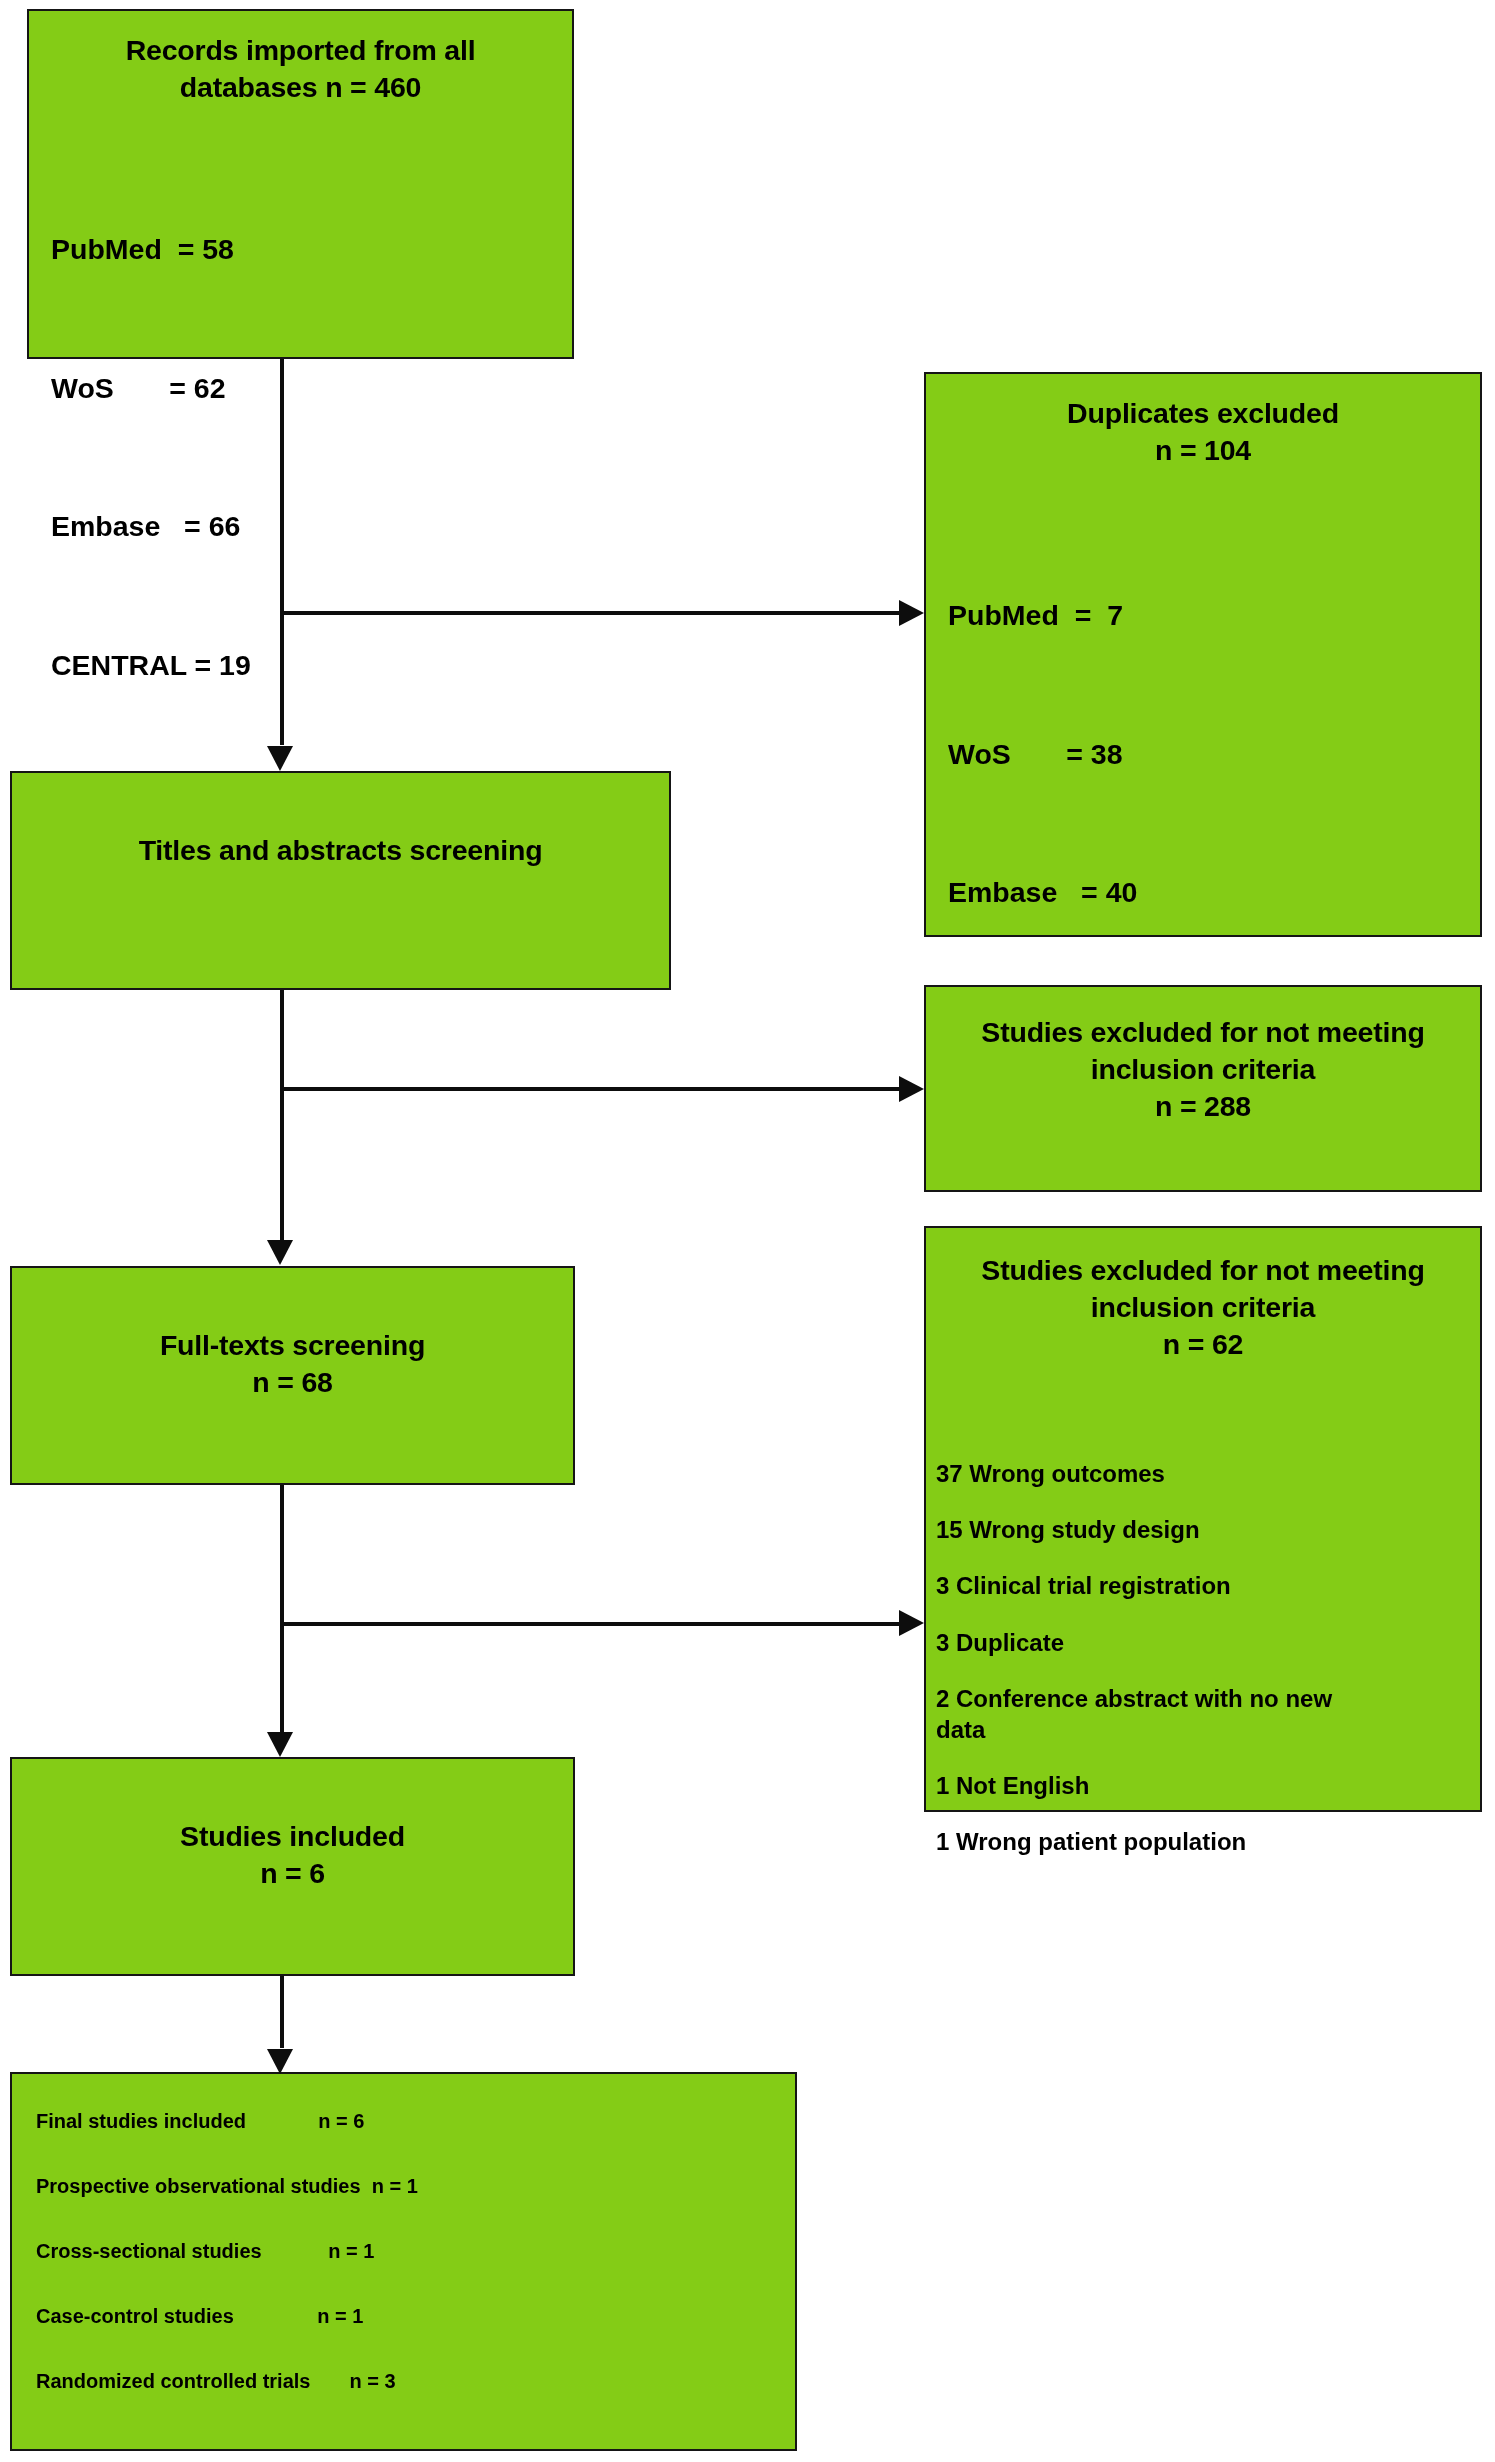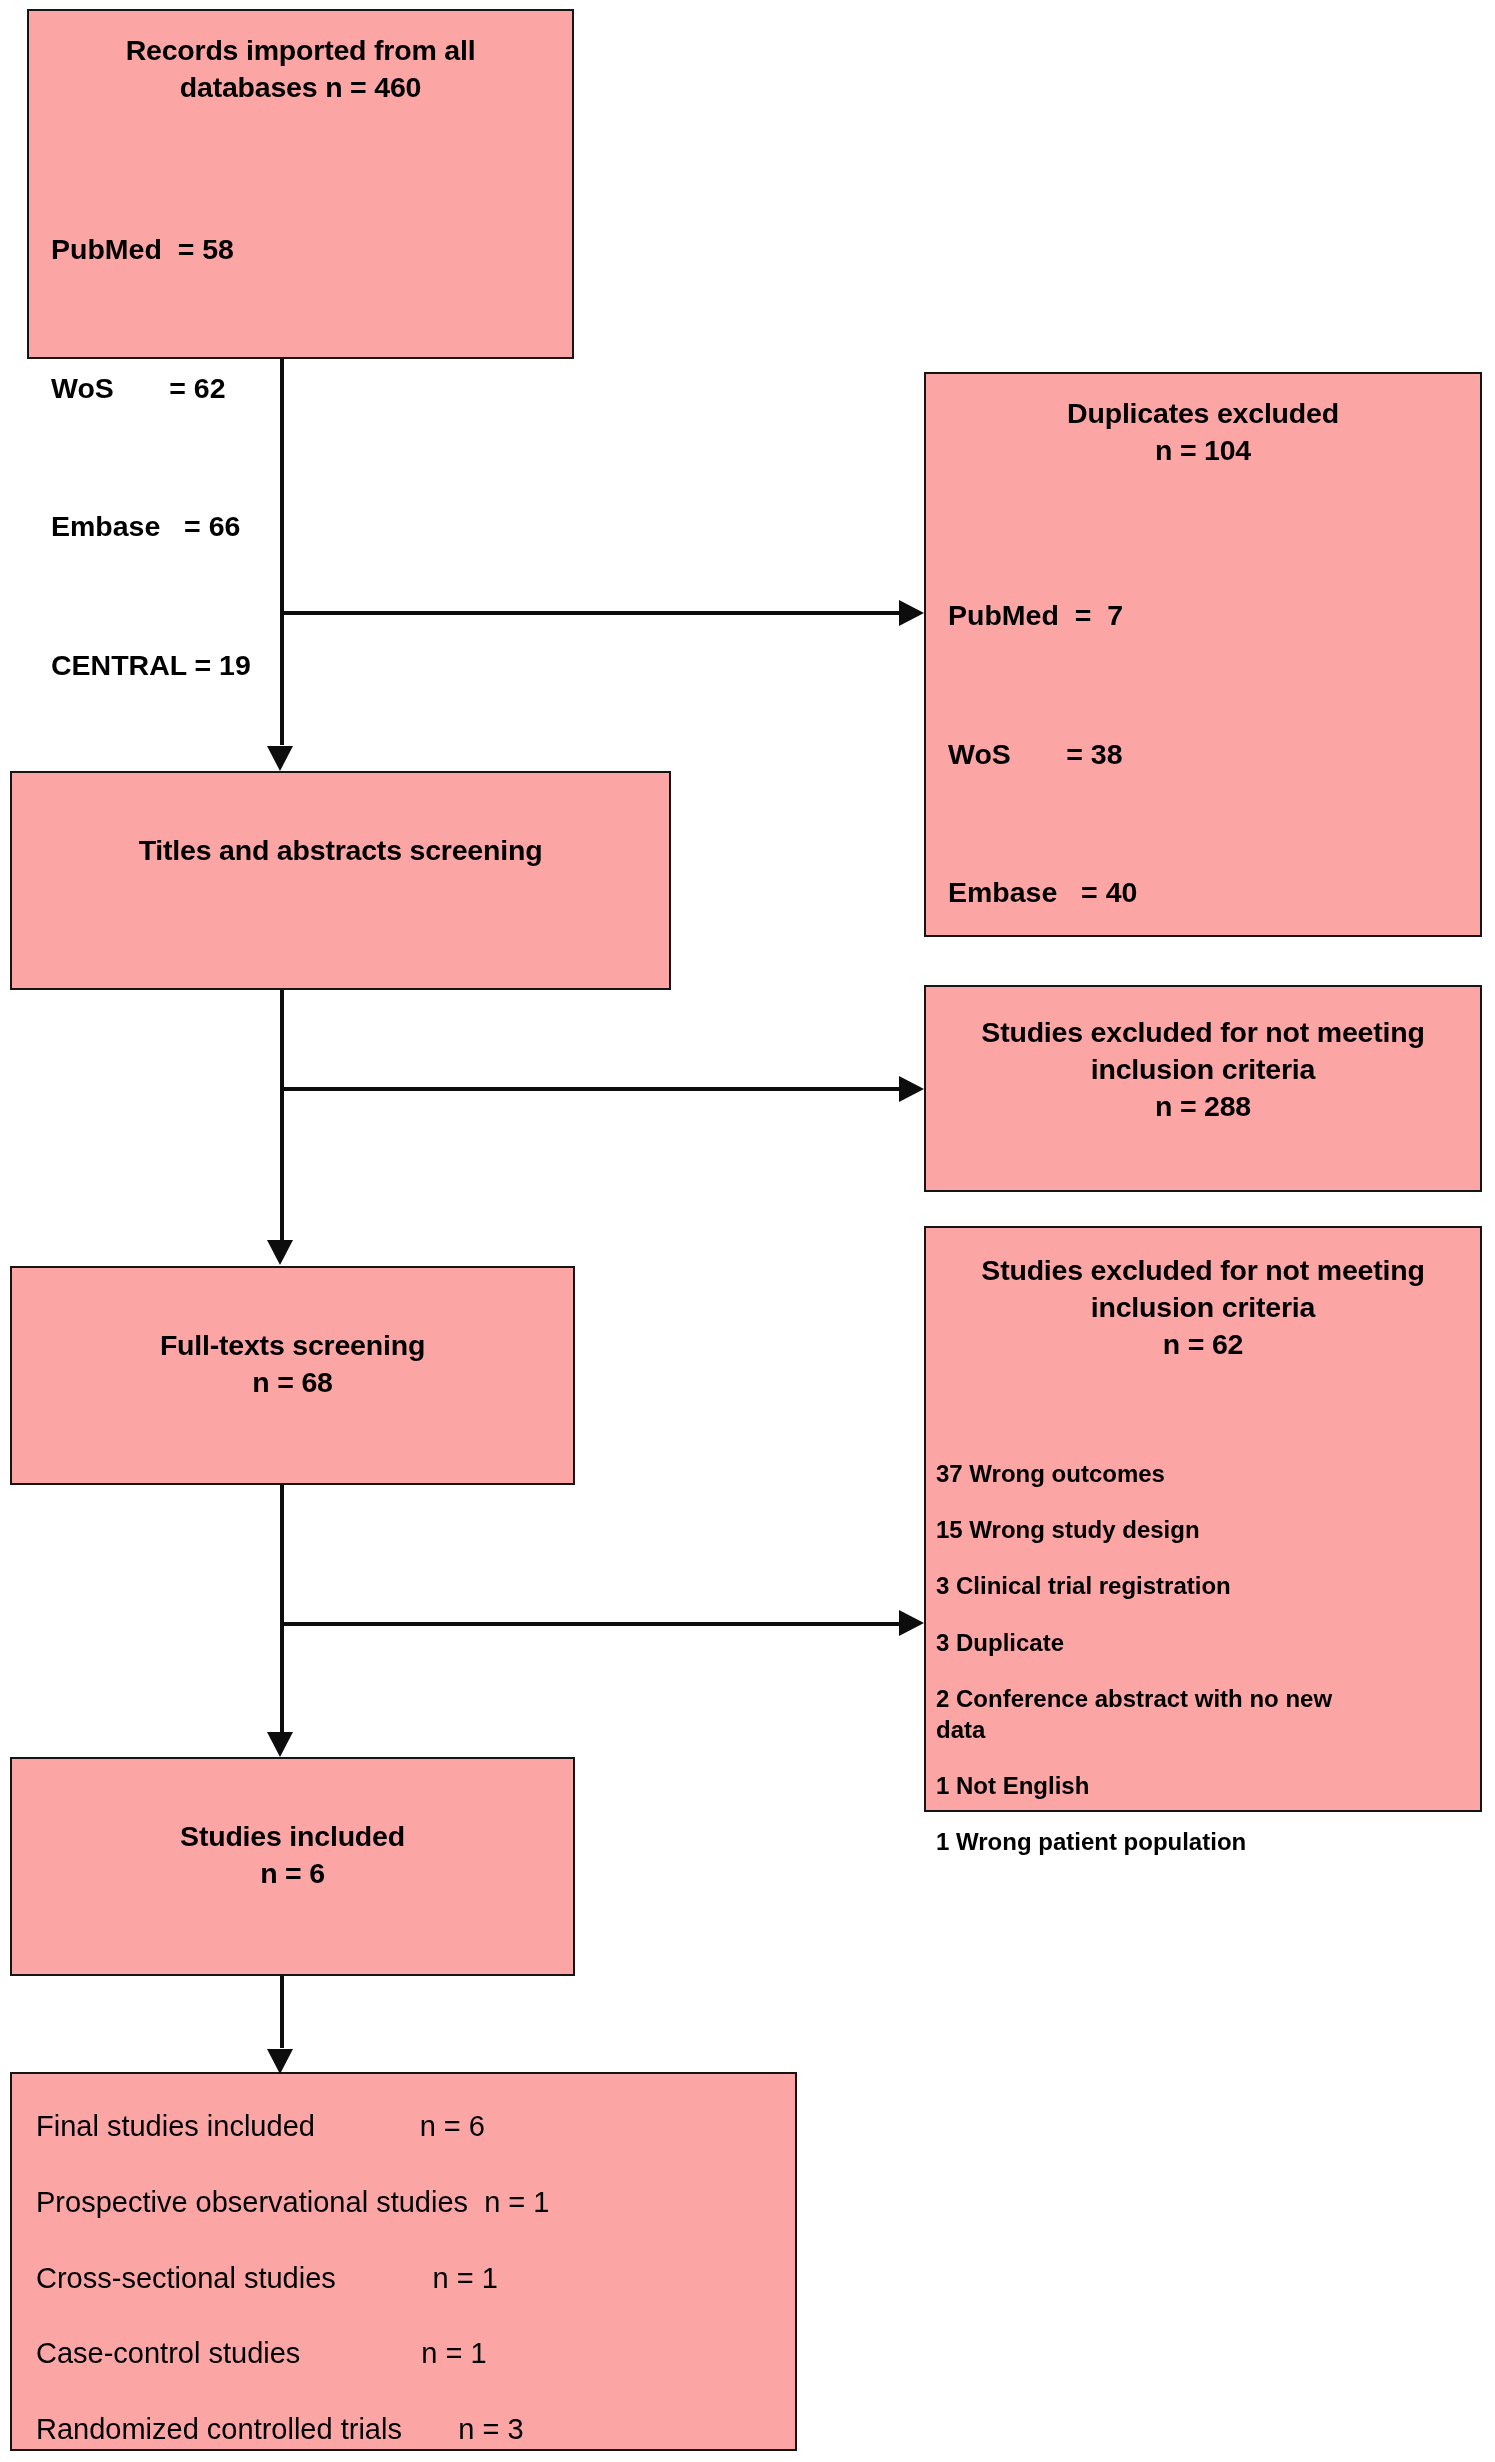--- a/index.html
+++ b/index.html
@@ -13,21 +13,21 @@
     height: 2462px;
     background: #ffffff;
     font-family: "Liberation Sans", sans-serif;
     color: #000000;
     overflow: hidden;
   }
   .box {
     position: absolute;
     box-sizing: border-box;
     border: 2.7px solid #151515;
-    background: #fca5a5;
+    background: #84cc16;
   }
   .box-inner {
     position: absolute;
     left: 0; right: 0;
     box-sizing: border-box;
   }
   .ttl {
     text-align: center;
     font-weight: bold;
     font-size: 28.5px;
@@ -41,22 +41,22 @@
     white-space: pre;
   }
   .reasonlist {
     text-align: left;
     font-weight: bold;
     font-size: 24px;
     line-height: 1.30;
   }
   .reason-row { margin-bottom: 25px; }
   .summary-row {
-    font-weight: normal;
-    font-size: 29px;
+    font-weight: bold;
+    font-size: 20px;
     line-height: 1.2;
     white-space: pre;
     margin-bottom: 41px;
   }
   
   .vline {
     position: absolute;
     width: 3.8px;
     background: #0d0d0d;
   }

